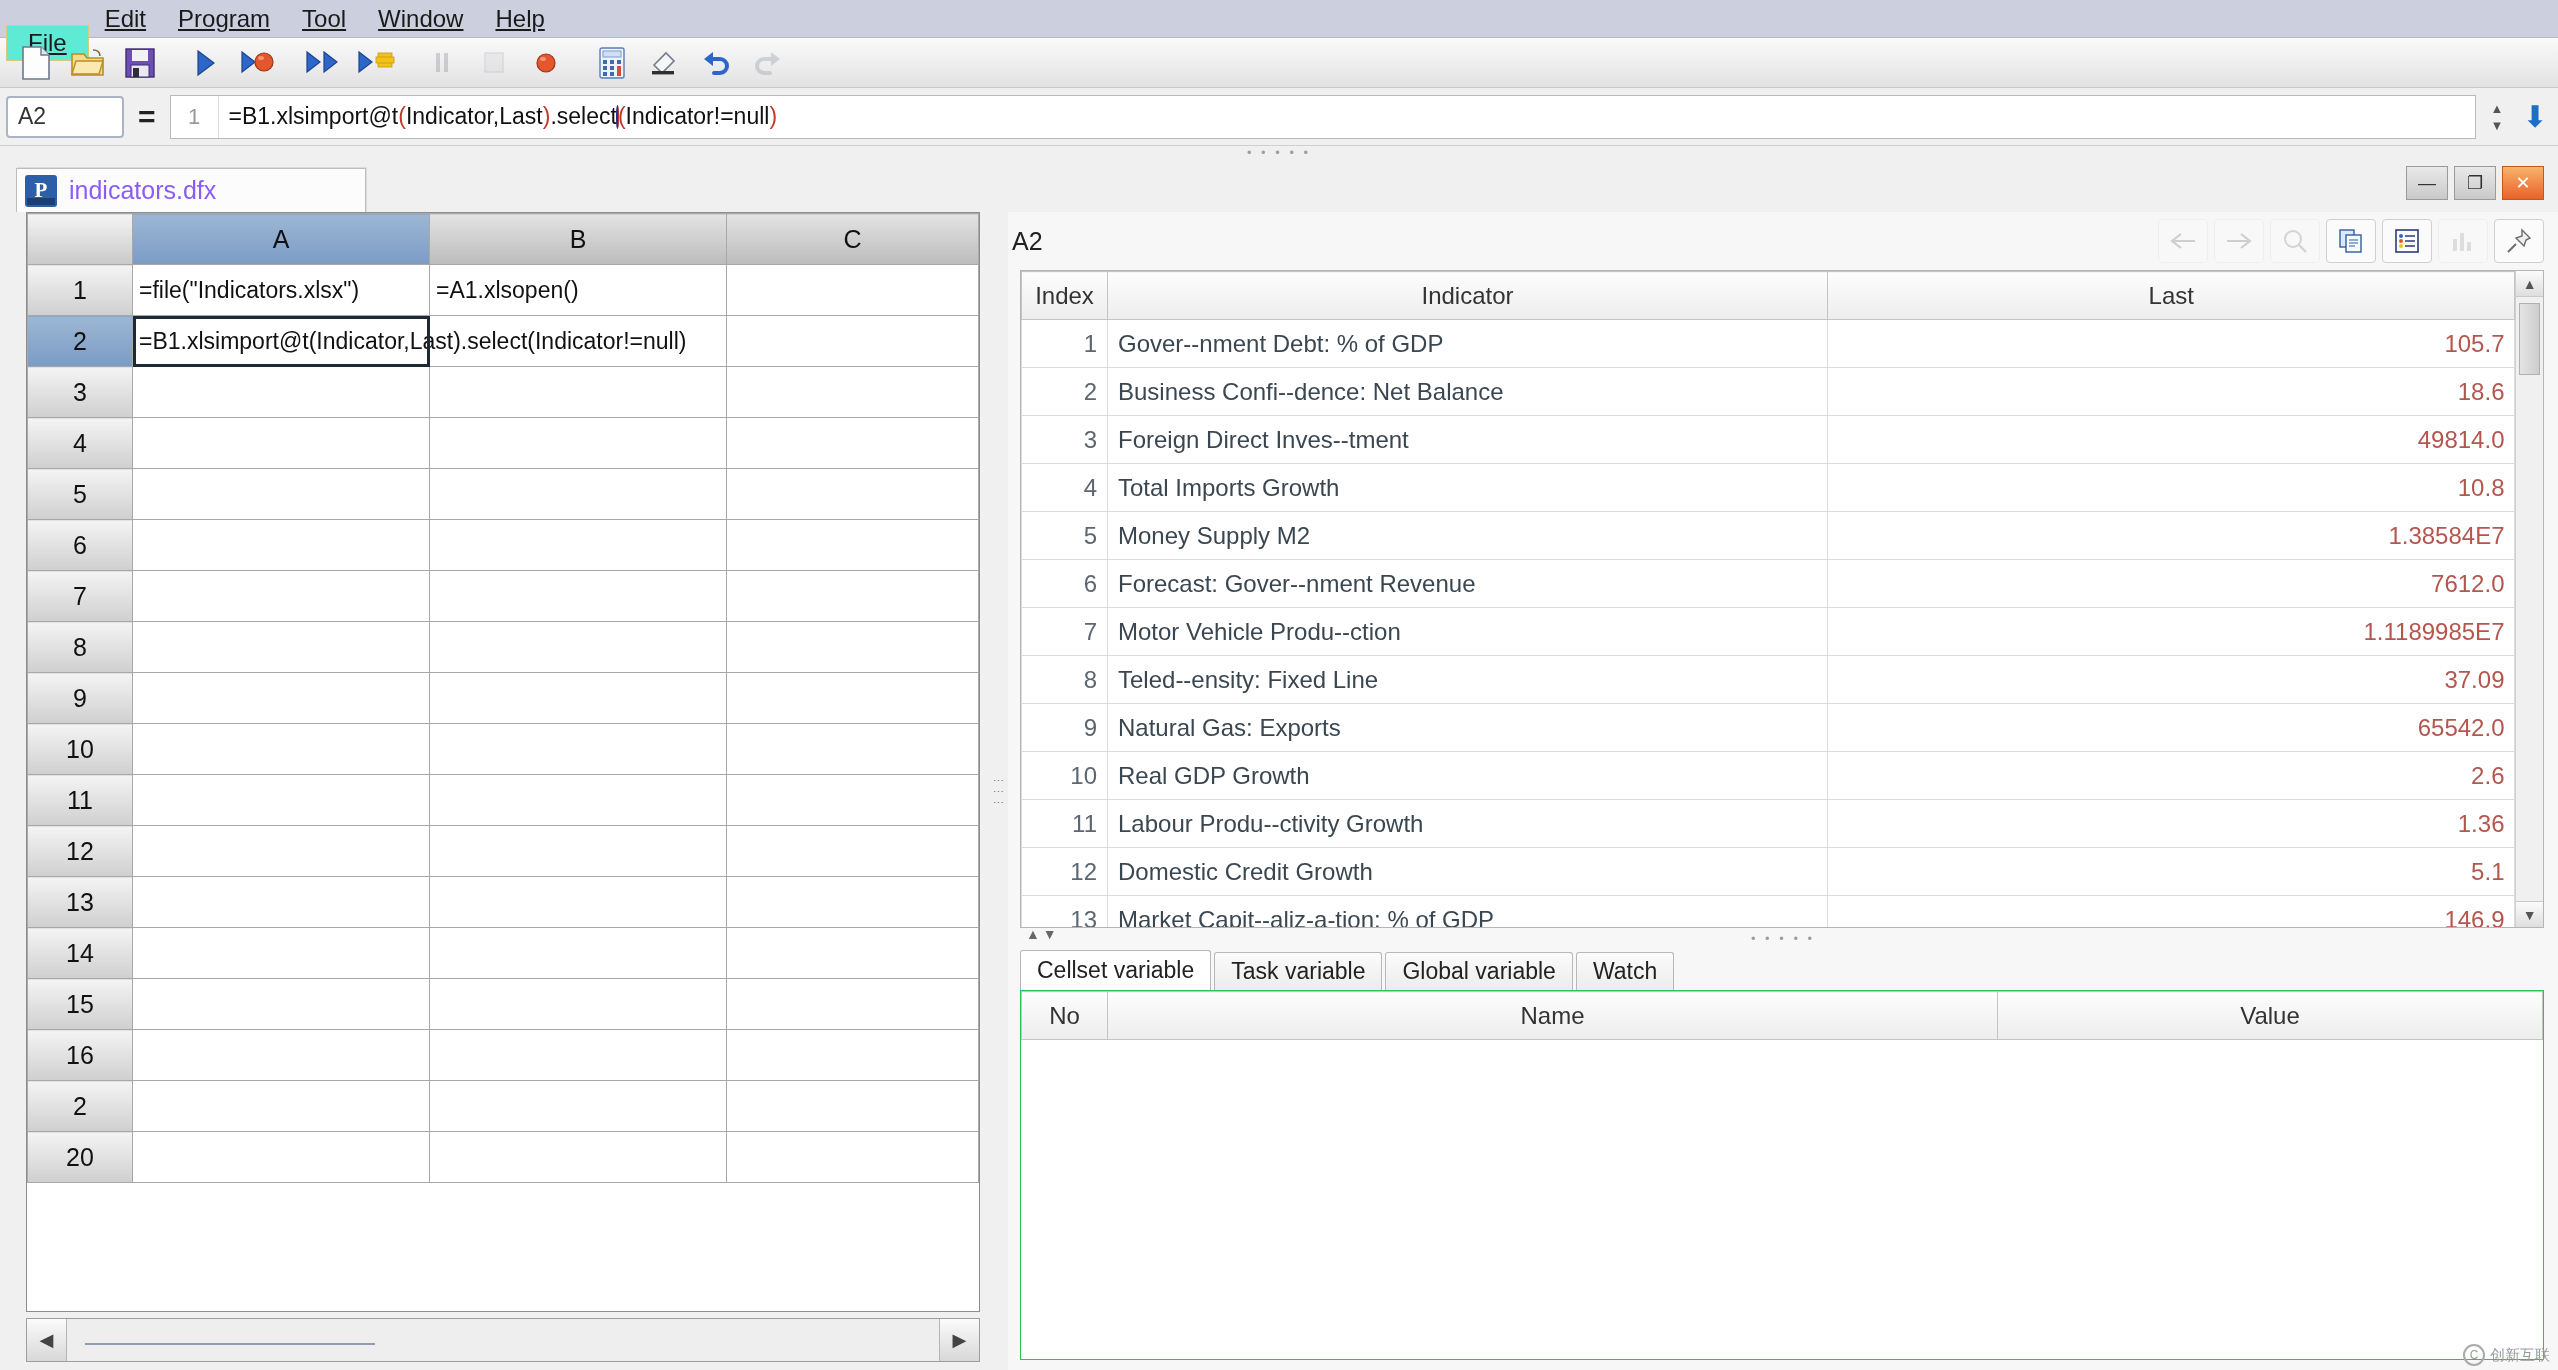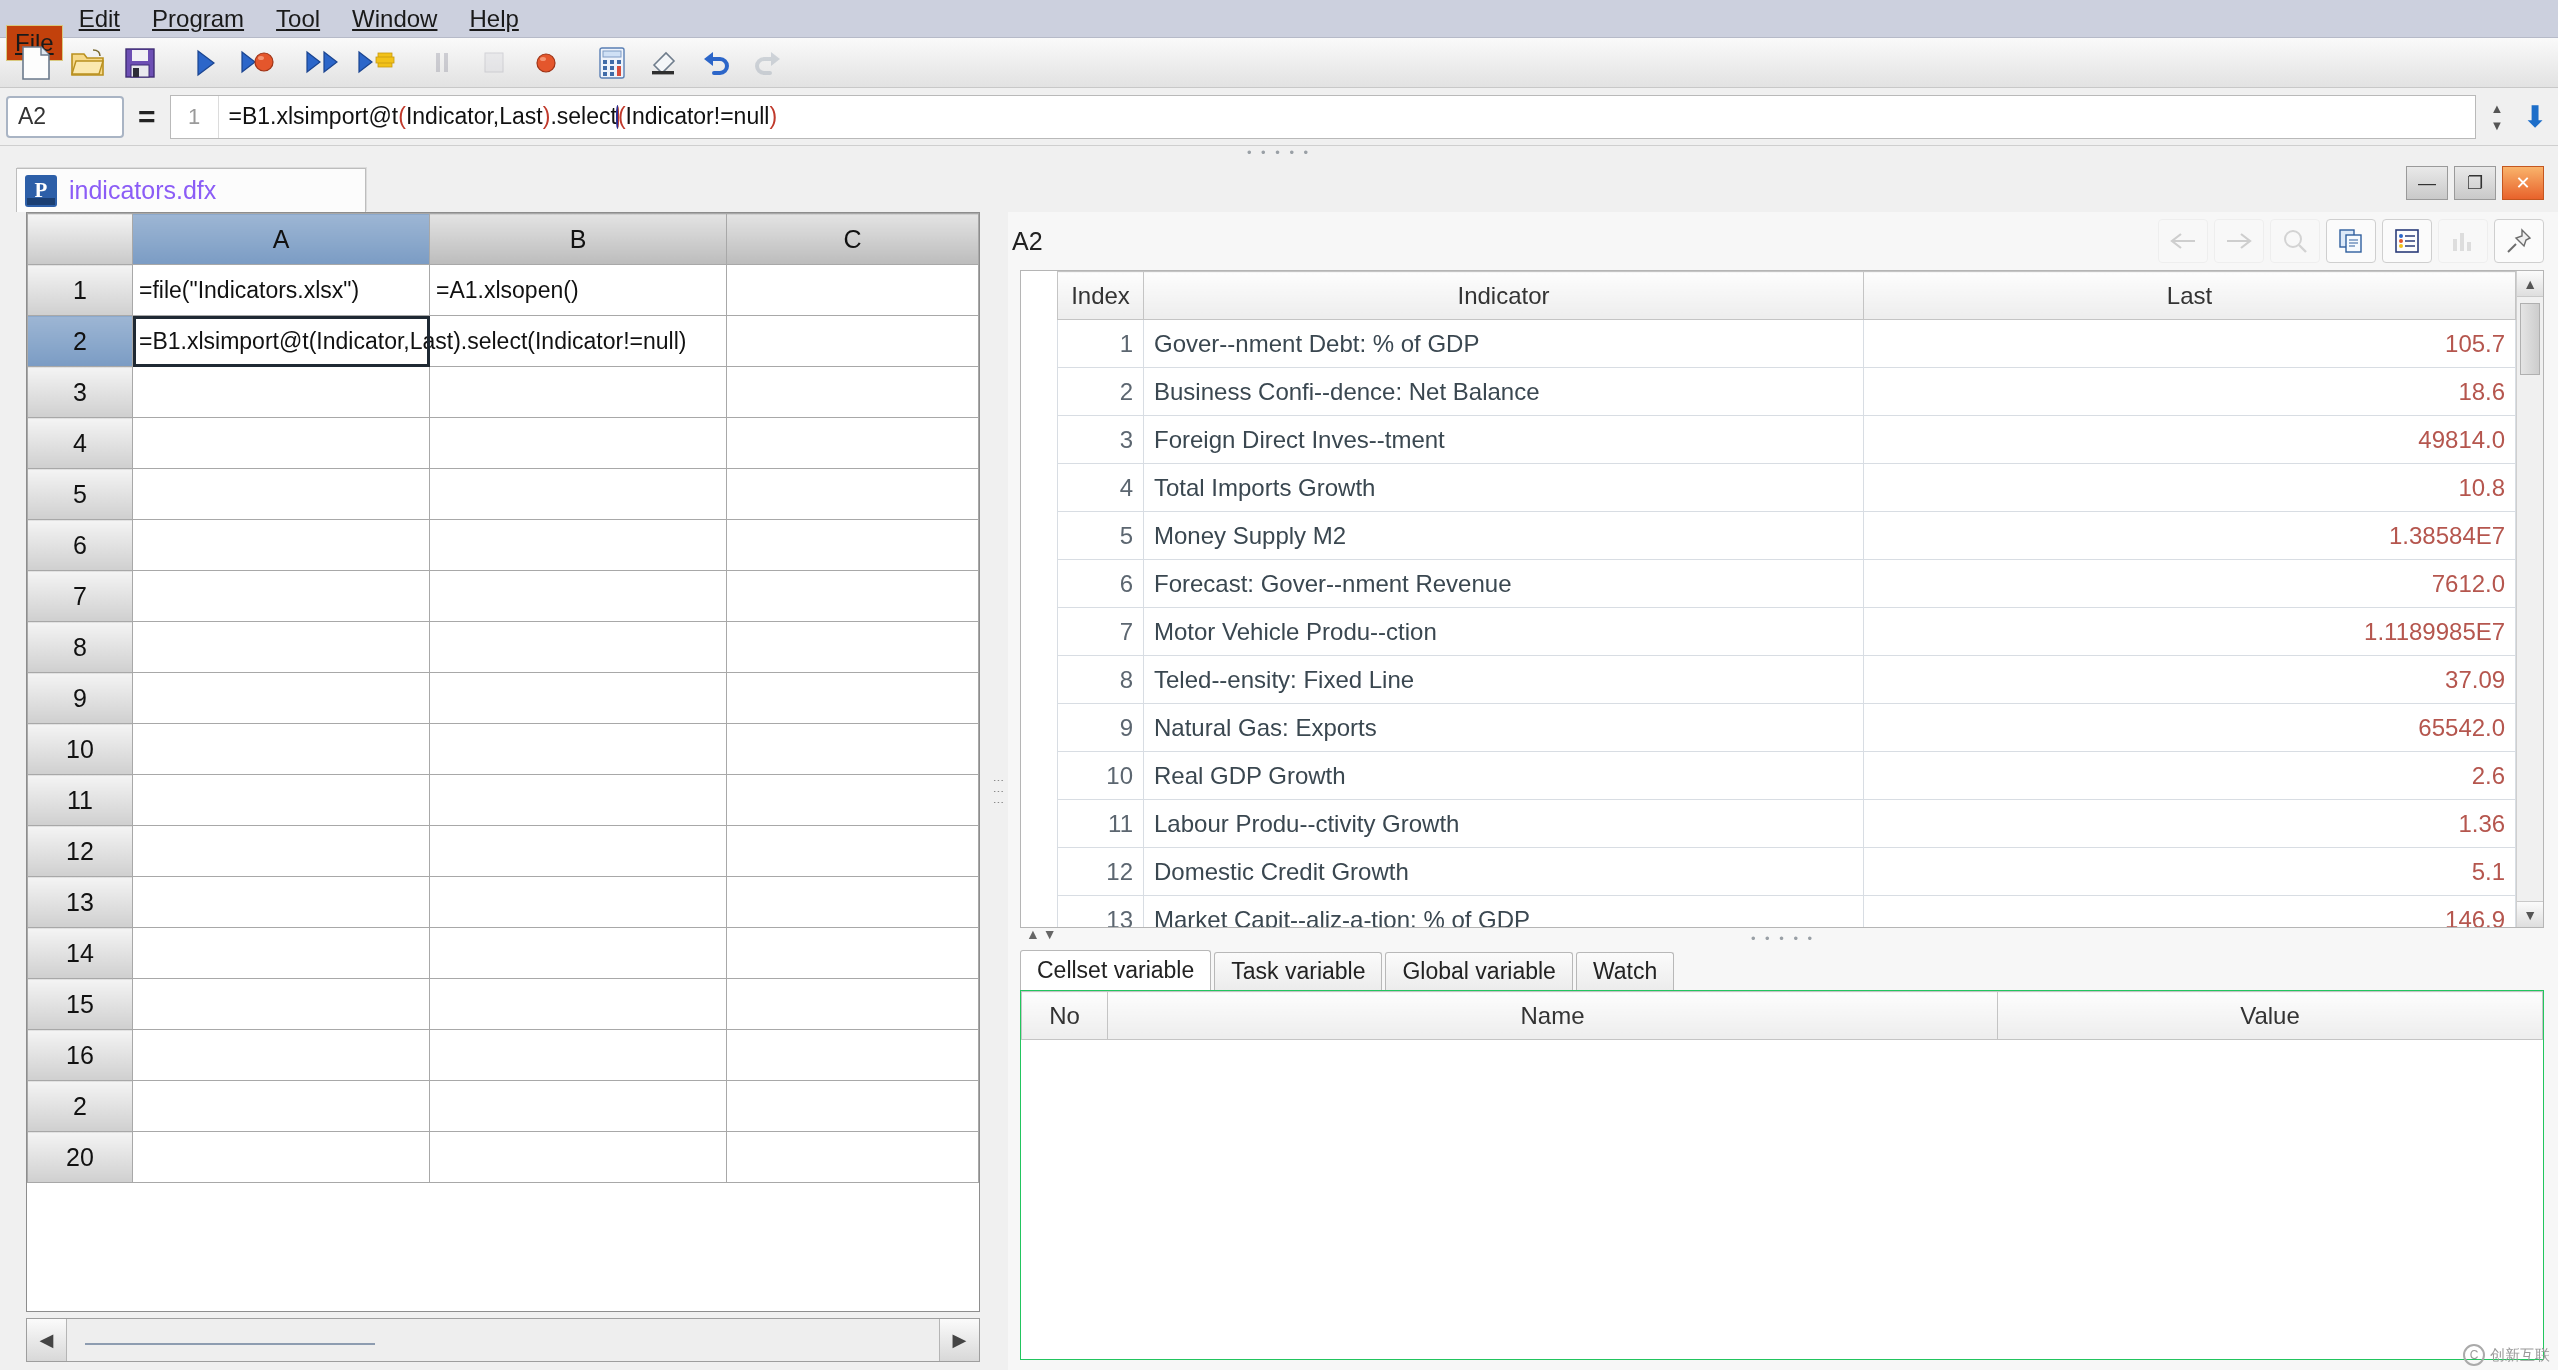--- a/index.html
+++ b/index.html
@@ -12,21 +12,21 @@
 
   
   .menubar {
     height:38px; background:#ccd0de; display:flex; align-items:center;
     padding-left:6px; border-bottom:1px solid #b6bac8;
   }
   .menu-item {
     font-size:24px; color:#1a1a1a; padding:5px 16px; line-height:26px;
     cursor:default; white-space:nowrap;
   }
-  .menu-item.active { background:#c2410c; border:1px solid #d9c97f; padding:4px 8px;margin-top:48px; }
+  .menu-item.active { background:#5eead4; border:1px solid #d9c97f; padding:4px 21px;margin-top:48px; }
   .menu-item u { text-decoration:underline; }
 
   
   .toolbar {
     height:50px; background:linear-gradient(#fafafa,#e2e2e2);
     display:flex; align-items:center; padding-left:12px; gap:4px;
     border-bottom:1px solid #c8c8c8;
   }
   .tb-btn {
     width:48px; height:42px; display:flex; align-items:center; justify-content:center;
@@ -154,21 +154,21 @@
   .rp-cellname { font-size:25px; color:#222; }
   .rp-tools { margin-left:auto; display:flex; gap:6px; }
   .rp-btn {
     width:50px; height:44px; border:1px solid #cfcfcf; border-radius:4px; background:#fbfbfb;
     display:flex; align-items:center; justify-content:center;
   }
   .rp-btn.dim { opacity:.38; border-color:#e0e0e0;}
 
   .result-wrap { margin:0 14px 0 12px; border:1px solid #b5b5b5; background:#fff; overflow:hidden; display:flex; flex-direction:column; height:658px;}
   .result-scroller { flex:1; display:flex; overflow:hidden; }
-  table.result { border-collapse:collapse; table-layout:fixed; width:100%;margin-left:36px; }
+  table.result { border-collapse:collapse; table-layout:fixed; width:100%; }
   table.result th {
     background:linear-gradient(#fdfdfd,#ededed); border:1px solid #c4c4c4;
     font-weight:normal; font-size:24px; color:#333; height:48px;
   }
   table.result td {
     border:1px solid #d8dde3; height:48px; font-size:24px; padding:0 10px; background:#fff;
   }
   td.idx { text-align:right; color:#5c6670; background:#fcfcfc; width:86px; }
   td.name { color:#3a4750; }
   td.val { text-align:right; color:#b5564e; }

